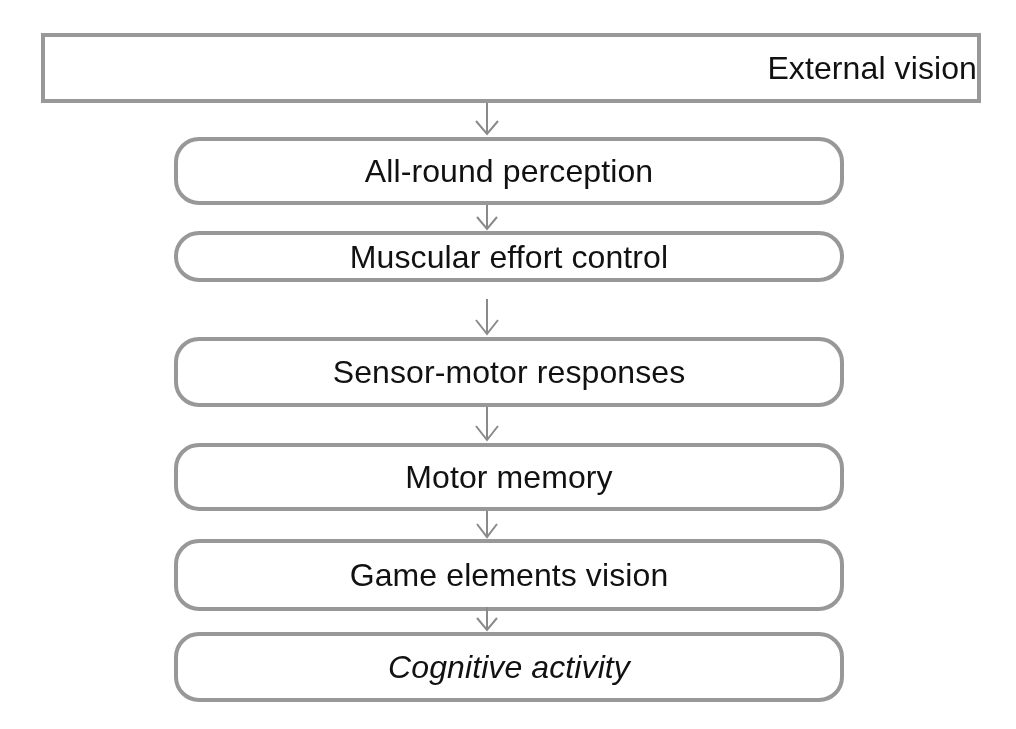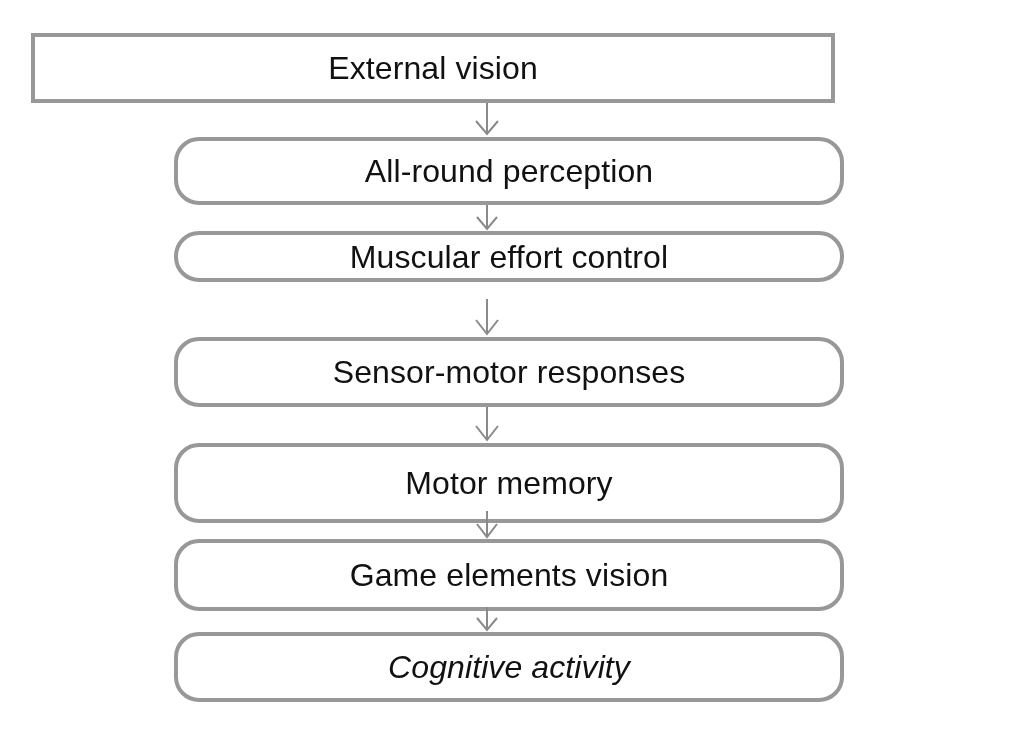--- a/index.html
+++ b/index.html
@@ -40,21 +40,21 @@
   .connector {
     position: absolute;
     width: 40px;
     pointer-events: none;
   }
   .connector svg {
     display: block;
     overflow: visible;
   }
   
-  .node-wide { left: 31px; width: 804px; }
+  .node-wide { left: 41px; width: 940px; justify-content: flex-end; }
   .node-narrow { left: 174px; width: 670px; border-radius: 25px; }
 </style>
 </head>
 <body>
 
 <div id="diagram">
 
   <div class="node node-wide" style="top:33px; height:70px;">
     <span class="node-label">External vision</span>
   </div>
@@ -92,21 +92,21 @@
     <span class="node-label">Sensor-motor responses</span>
   </div>
 
   <div class="connector" style="left:467px; top:407px; height:36px;">
     <svg width="40" height="36" viewBox="0 0 40 36" xmlns="http://www.w3.org/2000/svg" aria-hidden="true">
       <line x1="20" y1="0" x2="20" y2="32" stroke="#8a8a8a" stroke-width="2"></line>
       <path d="M 9 19 L 20 33 L 31 19" fill="none" stroke="#8a8a8a" stroke-width="2"></path>
     </svg>
   </div>
 
-  <div class="node node-narrow" style="top:443px; height:80px;">
+  <div class="node node-narrow" style="top:443px; height:68px;">
     <span class="node-label">Motor memory</span>
   </div>
 
   <div class="connector" style="left:467px; top:511px; height:28px;">
     <svg width="40" height="28" viewBox="0 0 40 28" xmlns="http://www.w3.org/2000/svg" aria-hidden="true">
       <line x1="20" y1="0" x2="20" y2="25" stroke="#8a8a8a" stroke-width="2"></line>
       <path d="M 10 13 L 20 26 L 30 13" fill="none" stroke="#8a8a8a" stroke-width="2"></path>
     </svg>
   </div>
 

